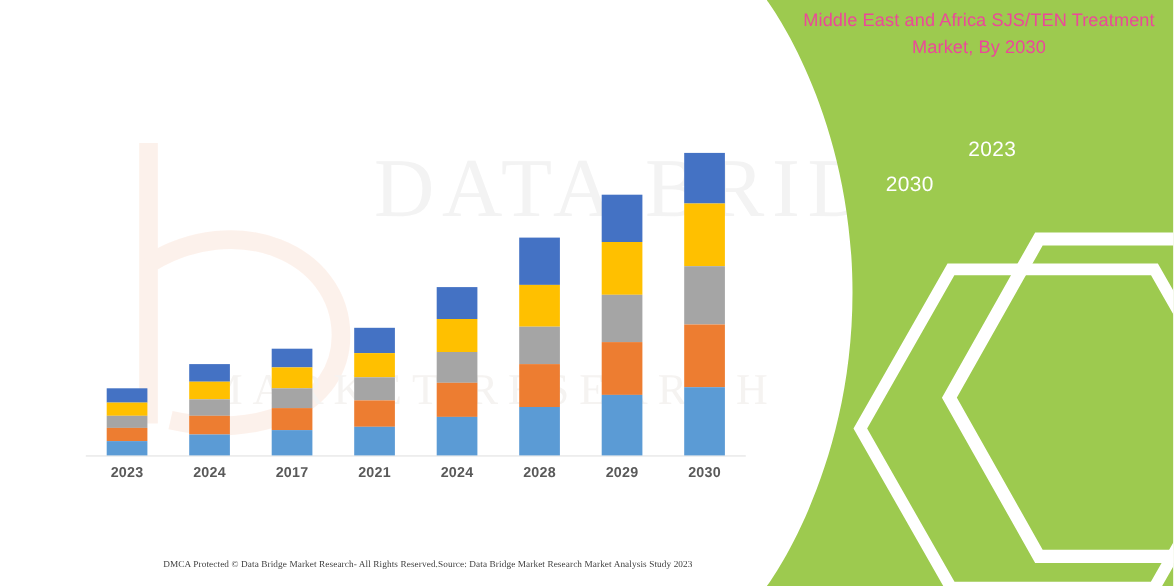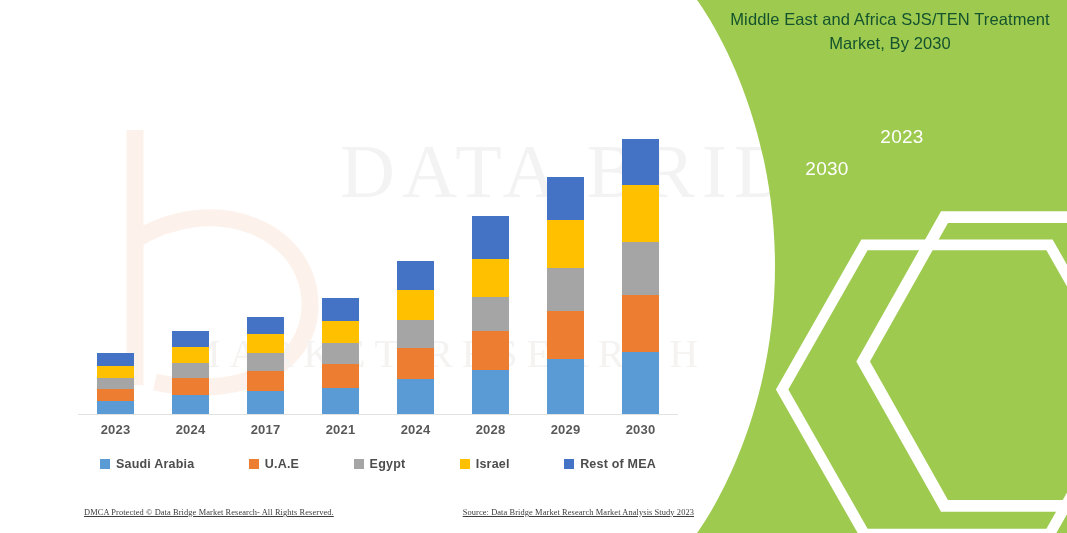--- a/index.html
+++ b/index.html
@@ -13,21 +13,21 @@
 
   
   .green-panel{
     position:absolute;top:0;right:0;width:370px;height:533px;
     overflow:hidden;
   }
   .green-panel svg{display:block;width:370px;height:533px;}
 
   .gp-title{
     position:absolute;top:8px;left:28px;width:330px;
-    text-align:center;color:#14532d;
+    text-align:center;color:#ec4899;
     font-size:16.5px;line-height:1.45;letter-spacing:.1px;
   }
   .hex-wrap{position:absolute;top:95px;left:30px;width:330px;height:120px;}
   .hex{position:absolute;}
   .hex svg{display:block;overflow:visible;}
   .hex-label{
     position:absolute;inset:0;display:flex;align-items:center;justify-content:center;
     color:#ffffff;font-size:19px;letter-spacing:.3px;
   }
   .hex-2030{left:45px;top:28px;width:110px;height:92px;}
@@ -93,23 +93,23 @@
     display:flex;align-items:center;justify-content:space-between;padding:0 22px;
     box-sizing:border-box;
   }
   .leg-item{display:flex;align-items:center;gap:6px;}
   .leg-swatch{width:10px;height:10px;flex:0 0 auto;}
   .leg-text{font-size:12.5px;font-weight:bold;color:#4d4d4d;letter-spacing:.2px;white-space:nowrap;}
 
   
   .footer{
     position:absolute;left:84px;top:508px;width:610px;
-    display:flex;justify-content:space-between;
+    display:flex;justify-content:center;
     font-family:"Liberation Serif", serif;
-    font-size:8.4px;color:#3d3d3d;letter-spacing:.1px;white-space:nowrap;text-decoration:underline;
+    font-size:8.4px;color:#3d3d3d;letter-spacing:.1px;white-space:nowrap;
   }
 </style>
 </head>
 <body>
 
 <div id="root">
 
   <div class="wm wm-b">
     <svg width="260" height="290" viewBox="0 0 260 290" fill="none">
       <path d="M40 10 L40 265" stroke="#fbe4d8" stroke-width="17"></path>
@@ -202,42 +202,20 @@
       <div class="xlab">2023</div>
       <div class="xlab">2024</div>
       <div class="xlab">2017</div>
       <div class="xlab">2021</div>
       <div class="xlab">2024</div>
       <div class="xlab">2028</div>
       <div class="xlab">2029</div>
       <div class="xlab">2030</div>
     </div>
 
-  <div class="legend" id="legend">
-      <div class="leg-item">
-        <span class="leg-swatch" style="background: rgb(91, 155, 213);"></span>
-        <span class="leg-text">Saudi Arabia</span>
-      </div>
-      <div class="leg-item">
-        <span class="leg-swatch" style="background: rgb(237, 125, 49);"></span>
-        <span class="leg-text">U.A.E</span>
-      </div>
-      <div class="leg-item">
-        <span class="leg-swatch" style="background: rgb(165, 165, 165);"></span>
-        <span class="leg-text">Egypt</span>
-      </div>
-      <div class="leg-item">
-        <span class="leg-swatch" style="background: rgb(255, 192, 0);"></span>
-        <span class="leg-text">Israel</span>
-      </div>
-      <div class="leg-item">
-        <span class="leg-swatch" style="background: rgb(68, 114, 196);"></span>
-        <span class="leg-text">Rest of MEA</span>
-      </div>
-    </div>
 
   <div class="footer">
     <span>DMCA Protected © Data Bridge Market Research- All Rights Reserved.</span>
     <span>Source: Data Bridge Market Research  Market Analysis Study 2023</span>
   </div>
 
   <div class="green-panel">
     <svg viewBox="0 0 370 533" preserveAspectRatio="none">
       <path d="M0,0 L370,0 L370,533 L0,533 C 0,533 78,430 78,266 C 78,102 0,0 0,0 Z" fill="#9DCA4F"></path>
     </svg>

